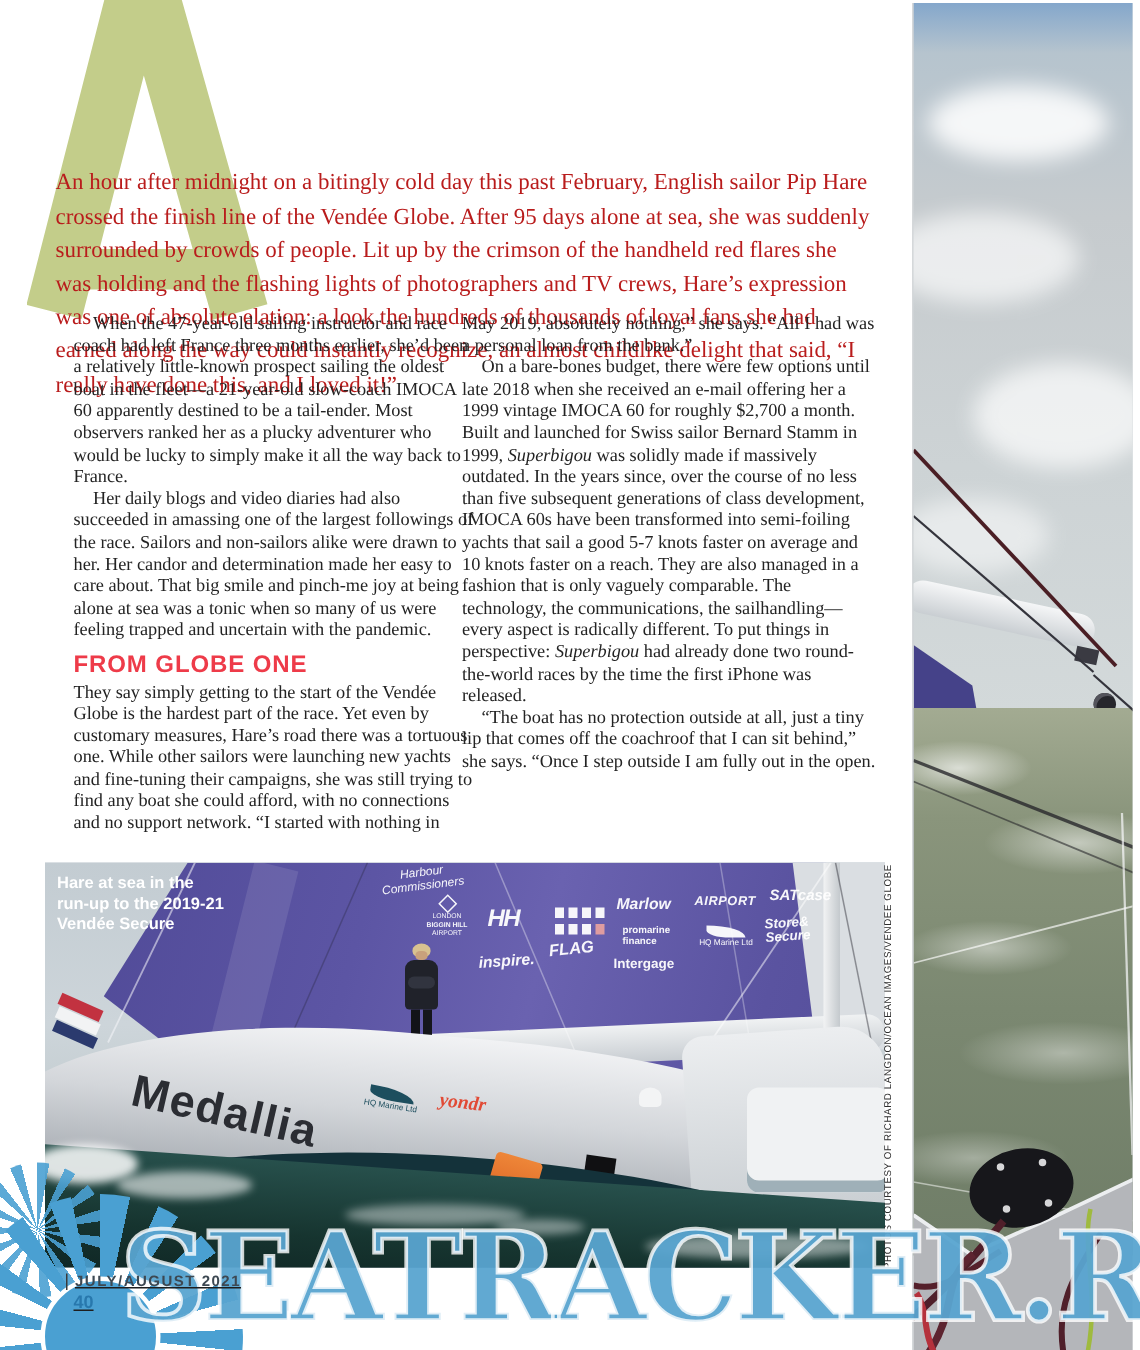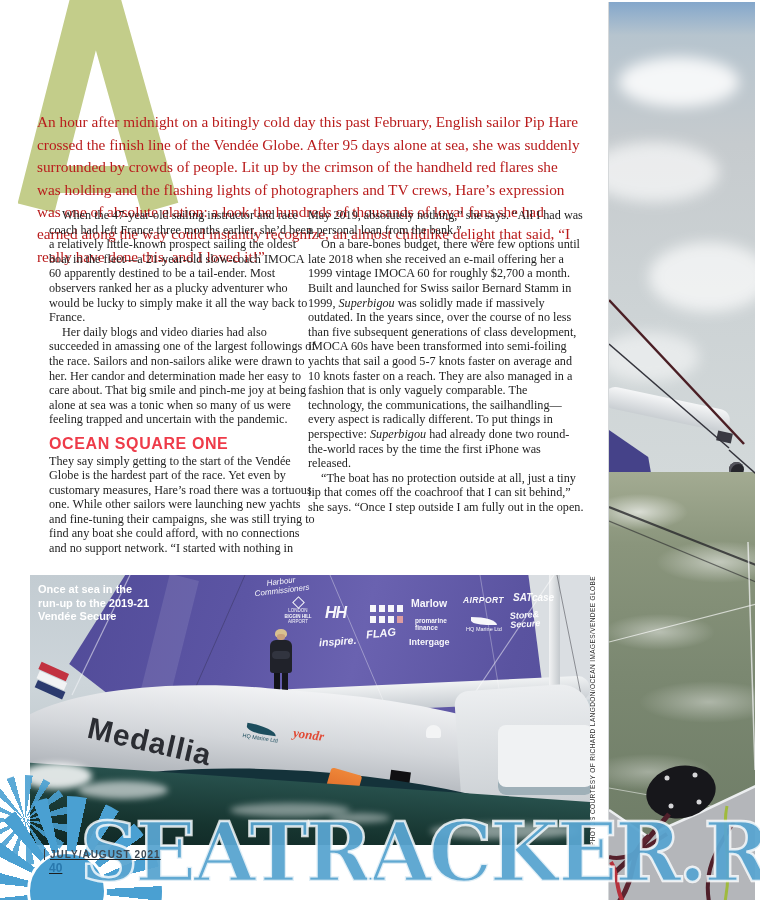--- a/index.html
+++ b/index.html
@@ -42,21 +42,21 @@
   .mp-lines{position:absolute;left:0;top:0;}
 
   
   .logo{position:absolute;color:#fff;font-family:"Liberation Sans",sans-serif;white-space:nowrap;opacity:.95;}
   .lg-comm{left:224px;top:2px;transform:rotate(-7deg);font-size:8px;font-style:italic;text-align:center;line-height:9px;}
   .lg-biggin{left:246px;top:23px;width:44px;text-align:center;font-size:4.5px;line-height:5.5px;}
   .lg-biggin .dia{display:block;margin:0 auto 1px auto;width:9px;height:9px;border:1.5px solid #fff;transform:rotate(45deg);}
   .lg-hh{left:295px;top:29px;font-size:16px;font-weight:bold;font-style:italic;letter-spacing:-1px;}
   .lg-cjk{left:340px;top:30px;width:6px;height:7px;background:#fff;
      box-shadow:9px 0 0 #fff,18px 0 0 #fff,27px 0 0 #fff,0 11px 0 #fff,9px 11px 0 #fff,18px 11px 0 #fff,27px 11px 0 #e5a0a0;}
-  .lg-marlow{left:381px;top:22px;font-size:10.5px;font-weight:bold;}
+  .lg-marlow{left:381px;top:22px;font-size:10.5px;font-weight:bold;font-style:italic;}
   .lg-flylogix{left:433px;top:20px;font-size:8.5px;font-weight:bold;font-style:italic;letter-spacing:.4px;}
   .lg-satcase{left:483px;top:17px;font-size:10px;font-weight:bold;font-style:italic;}
   .lg-inspire{left:289px;top:60px;font-size:10.5px;font-weight:bold;font-style:italic;transform:rotate(-4deg);}
   .lg-flag{left:336px;top:52px;font-size:11px;font-weight:bold;font-style:italic;transform:rotate(-6deg);}
   .lg-promarine{left:385px;top:42px;font-size:6.5px;font-weight:bold;line-height:7px;}
   .lg-intergage{left:379px;top:62px;font-size:9px;font-weight:bold;}
   .lg-hqm{left:434px;top:42px;width:40px;text-align:center;font-size:5.5px;line-height:6px;}
   .lg-hqm .swoosh{display:block;margin:0 auto 1px auto;width:26px;height:8px;background:#fff;border-radius:0 100% 0 60%;}
   .lg-store{left:480px;top:36px;font-size:9px;font-weight:bold;font-style:italic;line-height:9px;transform:rotate(-4deg);}
 
@@ -164,21 +164,21 @@
   <svg class="dropcap-svg" width="200" height="245" viewBox="0 0 200 245">
     <path d="M18,238 L77,7 L142,238" fill="none" stroke="#c3cd8a" stroke-width="38" stroke-linejoin="round"></path>
     <rect x="40" y="196" width="78" height="27" fill="#c3cd8a"></rect>
   </svg>
 
   <p class="intro">An hour after midnight on a bitingly cold day this past February, English sailor Pip Hare crossed the finish line of the Vendée Globe. After 95 days alone at sea, she was suddenly surrounded by crowds of people. Lit up by the crimson of the handheld red flares she was holding and the flashing lights of photographers and TV crews, Hare’s expression was one of absolute elation: a look the hundreds of thousands of loyal fans she had earned along the way could instantly recognize, an almost childlike delight that said, “I really have done this, and I loved it!”</p>
 
   <div class="col col-left">
     <p class="indent">When the 47-year-old sailing instructor and race coach had left France three months earlier, she’d been a relatively little-known prospect sailing the oldest boat in the fleet—a 21-year-old slow-coach IMOCA 60 apparently destined to be a tail-ender. Most observers ranked her as a plucky adventurer who would be lucky to simply make it all the way back to France.</p>
     <p class="indent">Her daily blogs and video diaries had also succeeded in amassing one of the largest followings of the race. Sailors and non-sailors alike were drawn to her. Her candor and determination made her easy to care about. That big smile and pinch-me joy at being alone at sea was a tonic when so many of us were feeling trapped and uncertain with the pandemic.</p>
-    <h3 class="sec-head">OCEAN SQUARE ONE</h3>
+    <h3 class="sec-head">FROM GLOBE ONE</h3>
     <p>They say simply getting to the start of the Vendée Globe is the hardest part of the race. Yet even by customary measures, Hare’s road there was a tortuous one. While other sailors were launching new yachts and fine-tuning their campaigns, she was still trying to find any boat she could afford, with no connections and no support network. “I started with nothing in</p>
   </div>
 
   <div class="col col-right">
     <p>May 2019, absolutely nothing,” she says. “All I had was a personal loan from the bank.”</p>
     <p class="indent">On a bare-bones budget, there were few options until late 2018 when she received an e-mail offering her a 1999 vintage IMOCA 60 for roughly $2,700 a month. Built and launched for Swiss sailor Bernard Stamm in 1999, <i>Superbigou</i> was solidly made if massively outdated. In the years since, over the course of no less than five subsequent generations of class development, IMOCA 60s have been transformed into semi-foiling yachts that sail a good 5-7 knots faster on average and 10 knots faster on a reach. They are also managed in a fashion that is only vaguely comparable. The technology, the communications, the sailhandling—every aspect is radically different. To put things in perspective: <i>Superbigou</i> had already done two round-the-world races by the time the first iPhone was released.</p>
     <p class="indent">“The boat has no protection outside at all, just a tiny lip that comes off the coachroof that I can sit behind,” she says. “Once I step outside I am fully out in the open.</p>
   </div>
 
   <div class="main-photo">
@@ -263,21 +263,21 @@
     <div class="mp-keel"></div>
 
     <div class="mp-water"></div>
     <div class="spray sp1"></div>
     <div class="spray sp2"></div>
     <div class="spray sp3"></div>
     <div class="spray sp4"></div>
     <div class="spray sp5"></div>
 
     <div class="caption">
-      <div>Once at sea in the</div>
+      <div>Hare at sea in the</div>
       <div>run-up to the 2019-21</div>
       <div>Vendée Secure</div>
     </div>
   </div>
 
   <div class="credit">PHOTOS COURTESY OF RICHARD LANGDON/OCEAN IMAGES/VENDEE GLOBE</div>
 
   <div class="strip">
     <div class="st-sky"></div>
     <div class="cloud cl1"></div>

